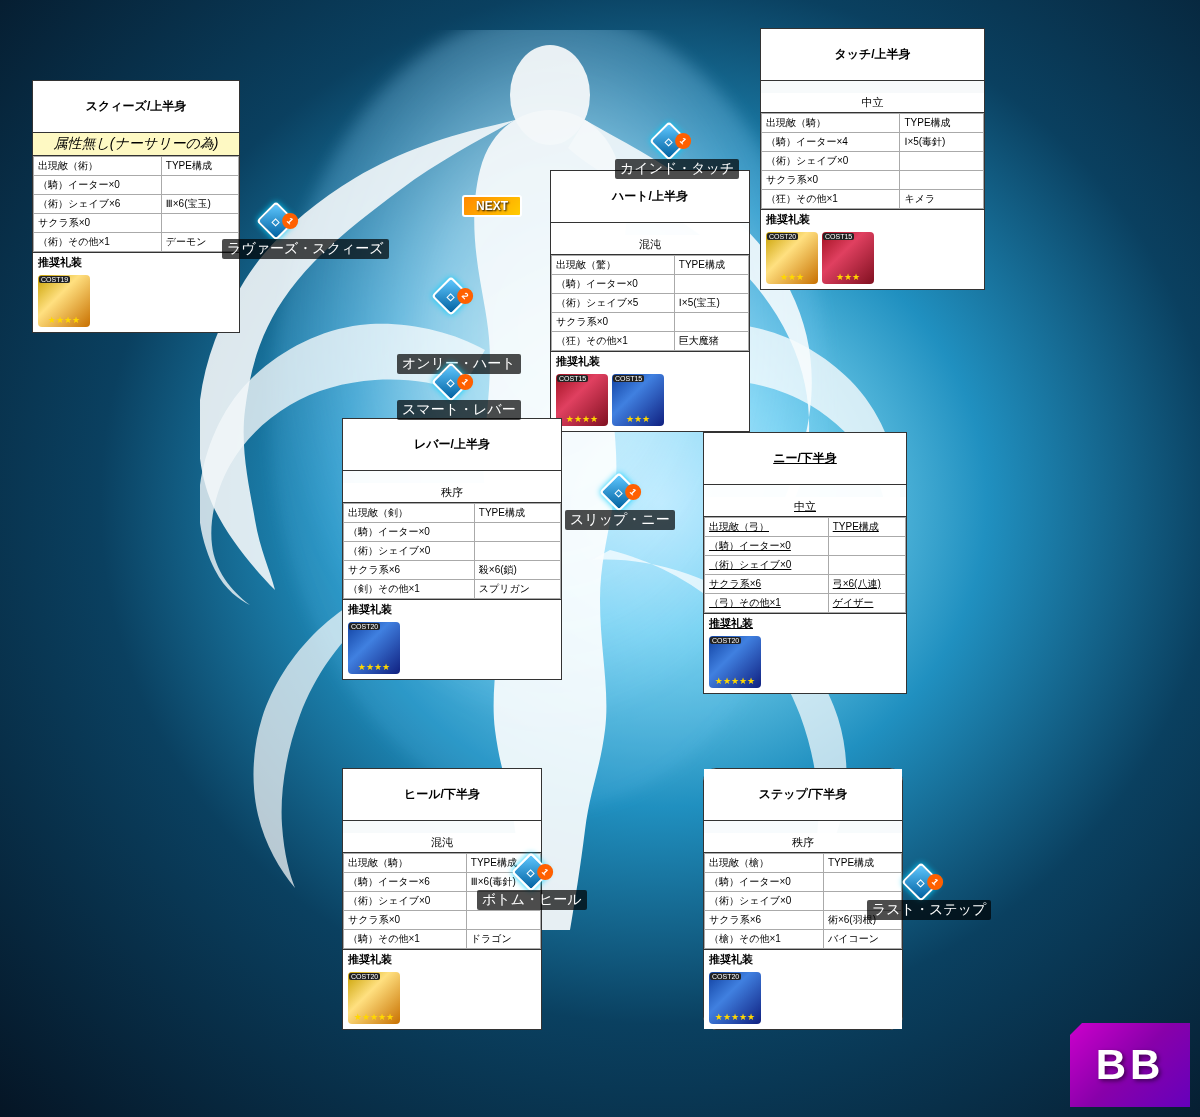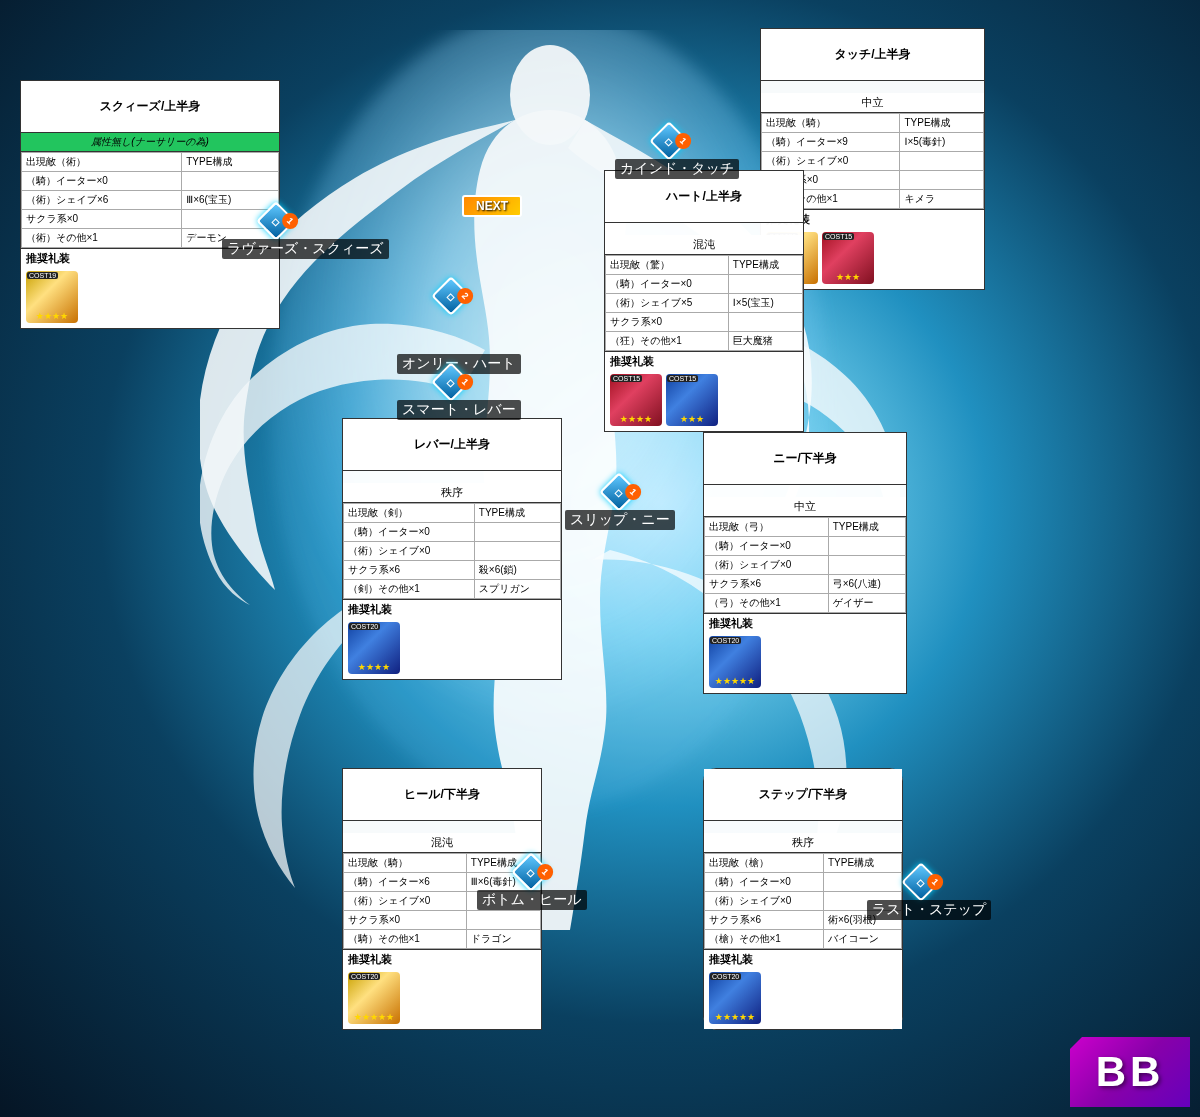--- a/index.html
+++ b/index.html
@@ -53,25 +53,25 @@
     }
     .panel-subtitle {
       background: #fff;
       text-align: center;
       padding: 2px 5px;
       border-bottom: 1px solid #333;
       font-size: 11px;
       margin-top: 12px;
     }
     .panel-attr {
-      background: #22c55e;
+      background: #fef9c3;
       text-align: center;
       padding: 2px 5px;
       border-bottom: 1px solid #333;
-      font-size: 10px;
+      font-size: 14px;
       font-style: italic;
     }
     table.inner {
       width: 100%;
       border-collapse: collapse;
     }
     table.inner td {
       border: 1px solid #aaa;
       padding: 2px 4px;
       font-size: 10px;
@@ -188,21 +188,21 @@
       z-index: 5;
       pointer-events: none;
     }
 
     
     .bb-badge {
       position: absolute;
       bottom: 10px;
       right: 10px;
       width: 120px;
-      height: 70px;
+      height: 84px;
       background: linear-gradient(135deg, #cc00cc, #8800aa, #6600bb);
       clip-path: polygon(12px 0%, 100% 0%, 100% 100%, 0% 100%, 0% 12px);
       display: flex;
       align-items: center;
       justify-content: center;
       z-index: 20;
     }
     .bb-text {
       color: #fff;
       font-size: 42px;
@@ -342,21 +342,21 @@
 </div>
 
 <div class="node" style="left:907px;top:868px;">
   <div class="node-circle">
     <span>◇</span>
     <div class="node-badge">1</div>
   </div>
   <div class="node-label" style="top:32px;left:-40px;">ラスト・ステップ</div>
 </div>
 
-<div class="panel" style="left:20px;top:80px;width:260px;">
+<div class="panel" style="left:32px;top:80px;width:208px;">
   <div class="panel-title">スクィーズ/上半身</div>
   <div class="panel-attr">属性無し(ナーサリーの為)</div>
   <table class="inner">
     <tbody>
         <tr>
           <td>出現敵（術）</td>
           <td>TYPE構成</td>
         </tr>
     <tr>
           <td>（騎）イーター×0</td>
@@ -388,21 +388,21 @@
 <div class="panel" style="left:760px;top:28px;width:225px;">
   <div class="panel-title">タッチ/上半身</div>
   <div class="panel-subtitle">中立</div>
   <table class="inner">
     <tbody>
         <tr>
           <td>出現敵（騎）</td>
           <td>TYPE構成</td>
         </tr>
     <tr>
-          <td>（騎）イーター×9</td>
+          <td>（騎）イーター×4</td>
           <td>Ⅰ×5(毒針)</td>
         </tr>
     <tr>
           <td>（術）シェイブ×0</td>
           <td></td>
         </tr>
     <tr>
           <td>サクラ系×0</td>
           <td></td>
         </tr>
@@ -418,21 +418,21 @@
       <div class="cost-badge">COST20</div>
       <div class="stars">★★★</div>
     </div>
     <div class="card-img card-img-red">
       <div class="cost-badge">COST15</div>
       <div class="stars">★★★</div>
     </div>
   </div>
 </div>
 
-<div class="panel" style="left:604px;top:170px;width:188px;">
+<div class="panel" style="left:550px;top:170px;width:188px;">
   <div class="panel-title">ハート/上半身</div>
   <div class="panel-subtitle">混沌</div>
   <table class="inner">
     <tbody>
         <tr>
           <td>出現敵（驚）</td>
           <td>TYPE構成</td>
         </tr>
     <tr>
           <td>（騎）イーター×0</td>
@@ -494,21 +494,21 @@
     </table>
   <div class="panel-recommend">推奨礼装</div>
   <div class="card-row">
     <div class="card-img card-img-blue">
       <div class="cost-badge">COST20</div>
       <div class="stars">★★★★</div>
     </div>
   </div>
 </div>
 
-<div class="panel" style="left:703px;top:432px;width:204px;">
+<div class="panel" style="left:703px;top:432px;width:204px;text-decoration:underline;">
   <div class="panel-title">ニー/下半身</div>
   <div class="panel-subtitle">中立</div>
   <table class="inner">
     <tbody>
         <tr>
           <td>出現敵（弓）</td>
           <td>TYPE構成</td>
         </tr>
     <tr>
           <td>（騎）イーター×0</td>

